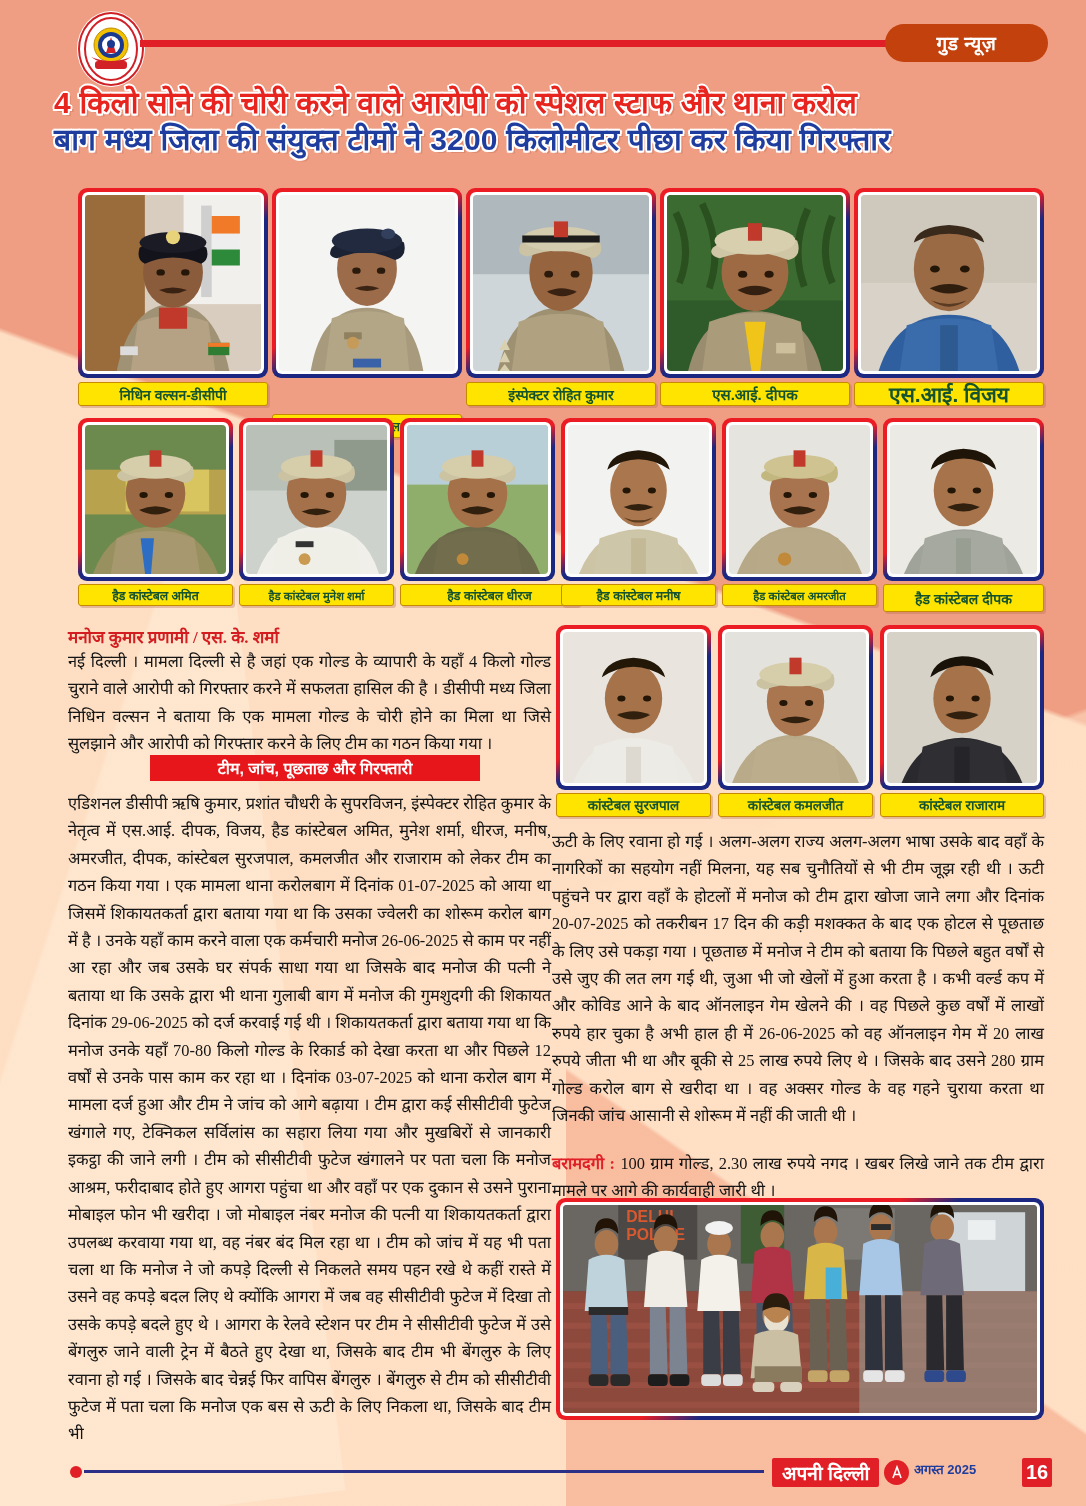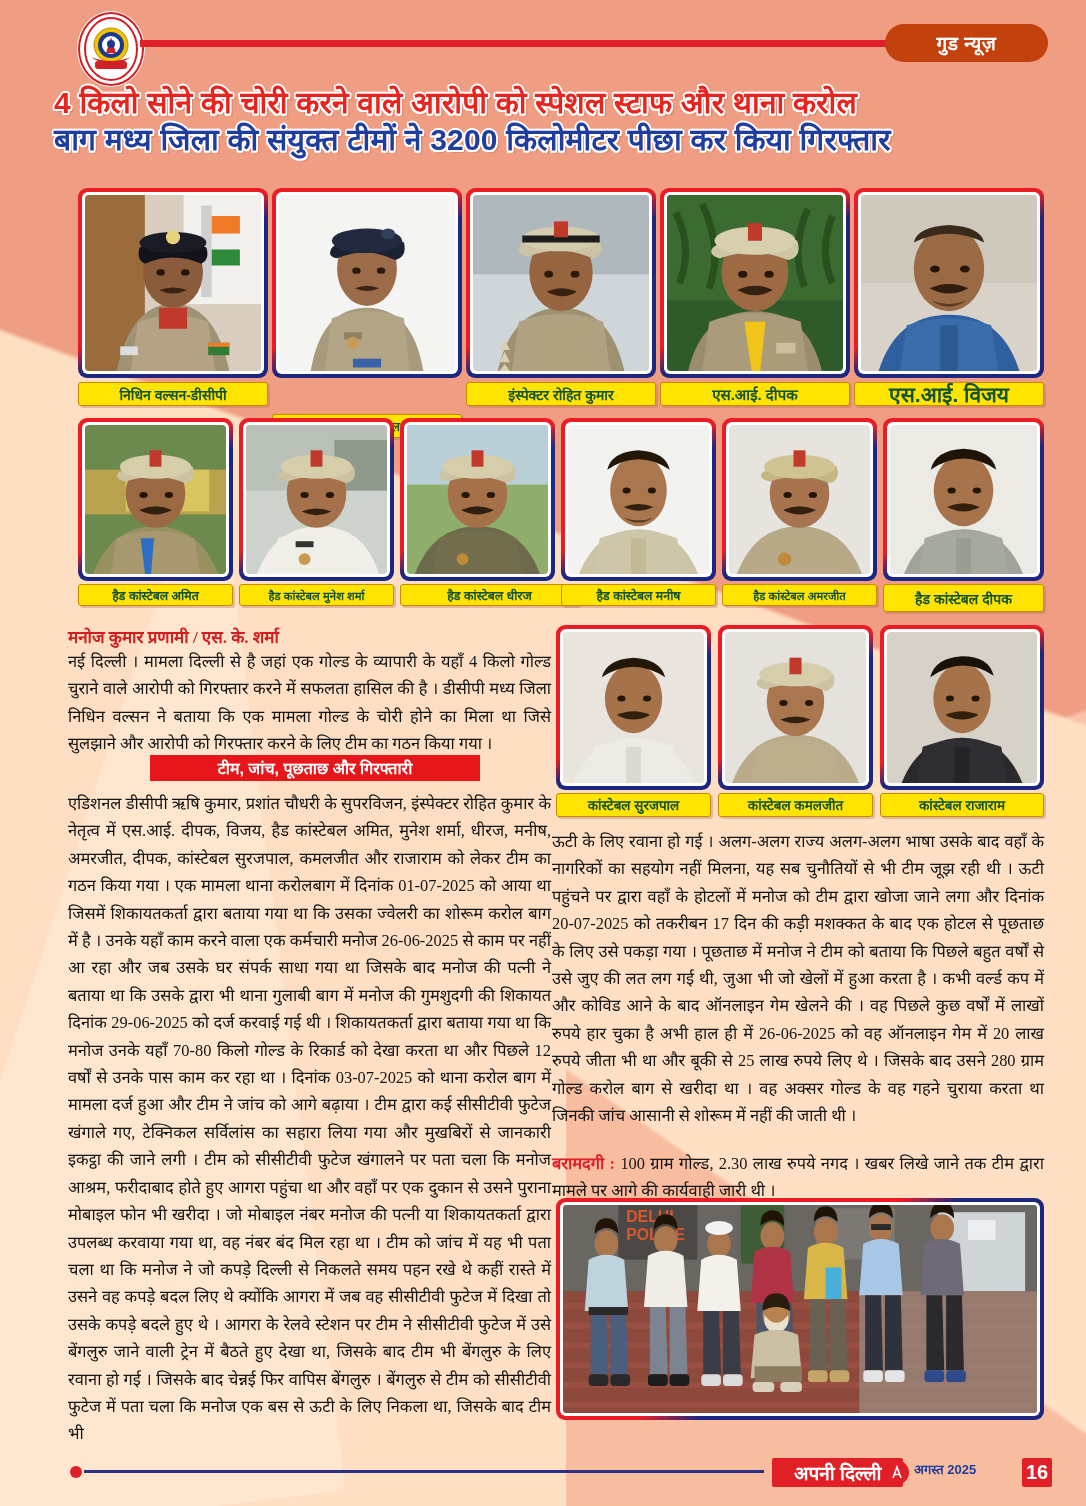--- a/index.html
+++ b/index.html
@@ -94,21 +94,21 @@
     display:flex;align-items:center;justify-content:center;color:#fff;font-weight:bold;
     font-family:"Liberation Sans", sans-serif;font-size:16px;
   }
   .hl-red{color:#e01f26;font-weight:bold;}
 
   
   .footer{position:absolute;left:0;bottom:18px;width:1086px;height:34px;}
   .foot-dot{position:absolute;left:70px;top:12px;width:12px;height:12px;border-radius:50%;background:#e01f26;}
   .foot-rule{position:absolute;left:84px;top:16px;width:680px;height:3px;background:#2b2f86;}
   .foot-apni{
-    position:absolute;left:772px;top:4px;height:29px;padding:0 22px;background:#e01f26;color:#fff;
+    position:absolute;left:772px;top:4px;height:29px;padding:0 10px;background:#e01f26;color:#fff;
     display:flex;align-items:center;font-family:"Liberation Sans", sans-serif;font-weight:bold;font-size:19px;
     border-radius:2px;
   }
   .foot-logo{
     position:absolute;left:884px;top:6px;width:25px;height:25px;border-radius:50%;background:#e01f26;
     display:flex;align-items:center;justify-content:center;color:#fff;font-size:14px;font-weight:bold;
     font-family:"Liberation Serif", serif;
   }
   .foot-month{
     position:absolute;left:914px;top:6px;color:#1f3d9e;font-family:"Liberation Sans", sans-serif;

